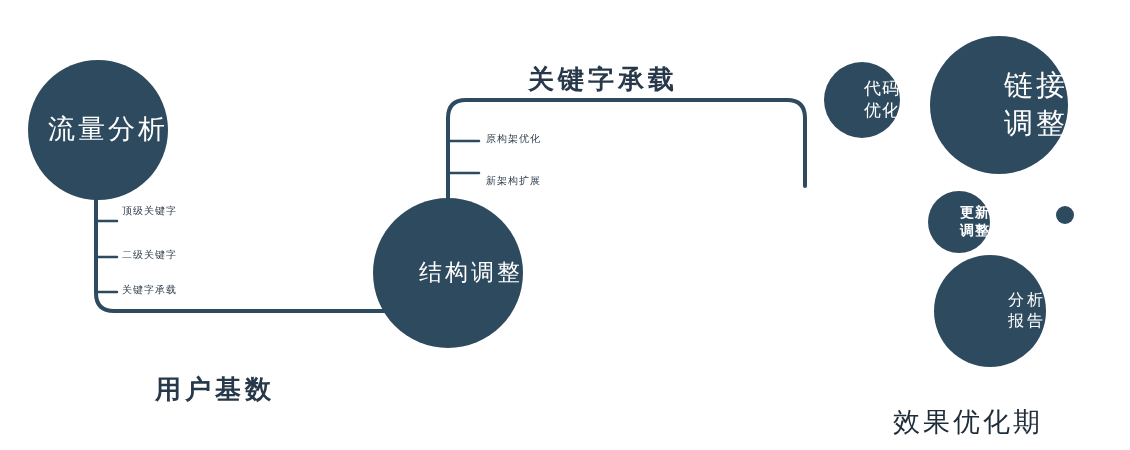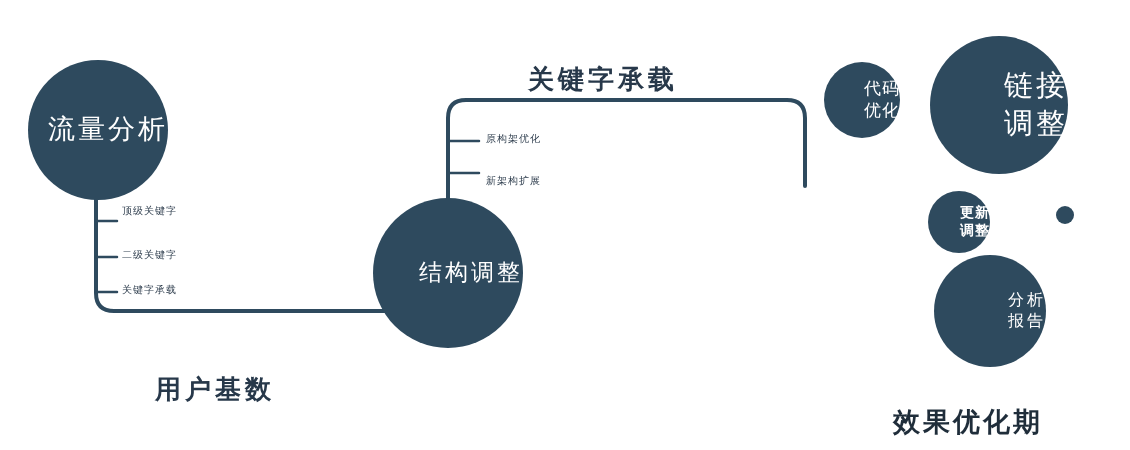--- a/index.html
+++ b/index.html
@@ -77,21 +77,21 @@
     letter-spacing: 4px;
   }
   .el-user-base   { left: 155px; top: 328px; font-size: 26px; margin-top: 44px; }
   .el-keyword     { left: 528px; top: 62px;  font-size: 26px; }
 
   .footer-label {
     position: absolute;
     left: 893px; top: 404px;
     color: #1f2d3a;
     font-size: 27px;
-    font-weight: 700;
+    font-weight: 400;
     letter-spacing: 3px;
     white-space: nowrap;
   }
 </style>
 </head>
 <body>
 
 <div class="canvas">
 
   <svg class="connectors" width="1130" height="450" viewBox="0 0 1130 450">

